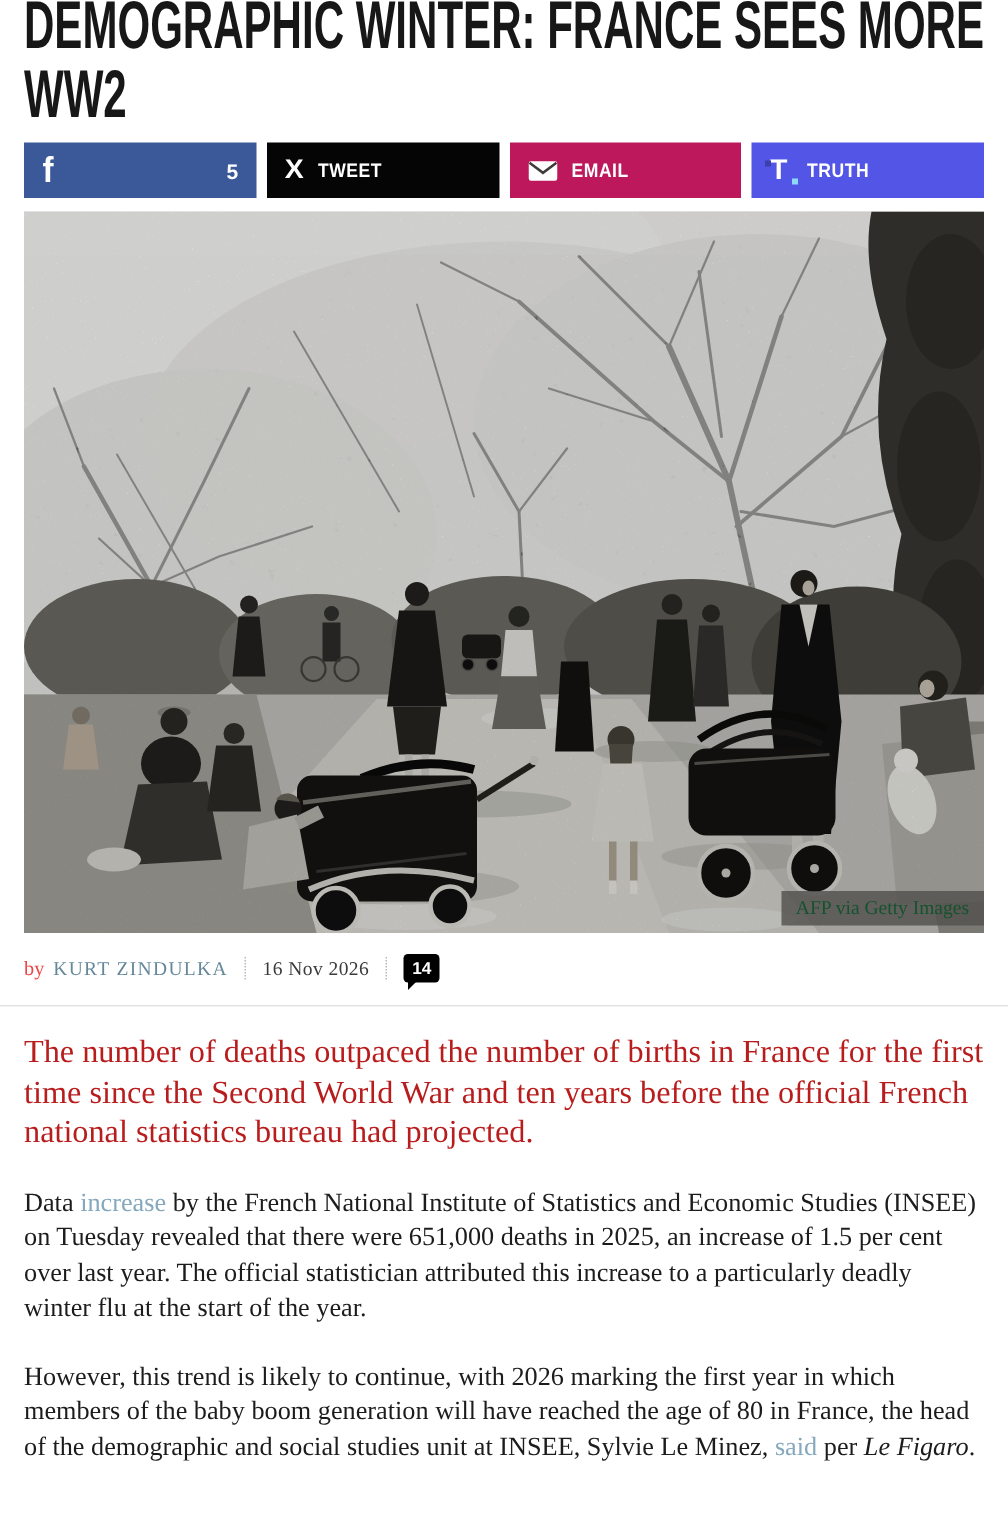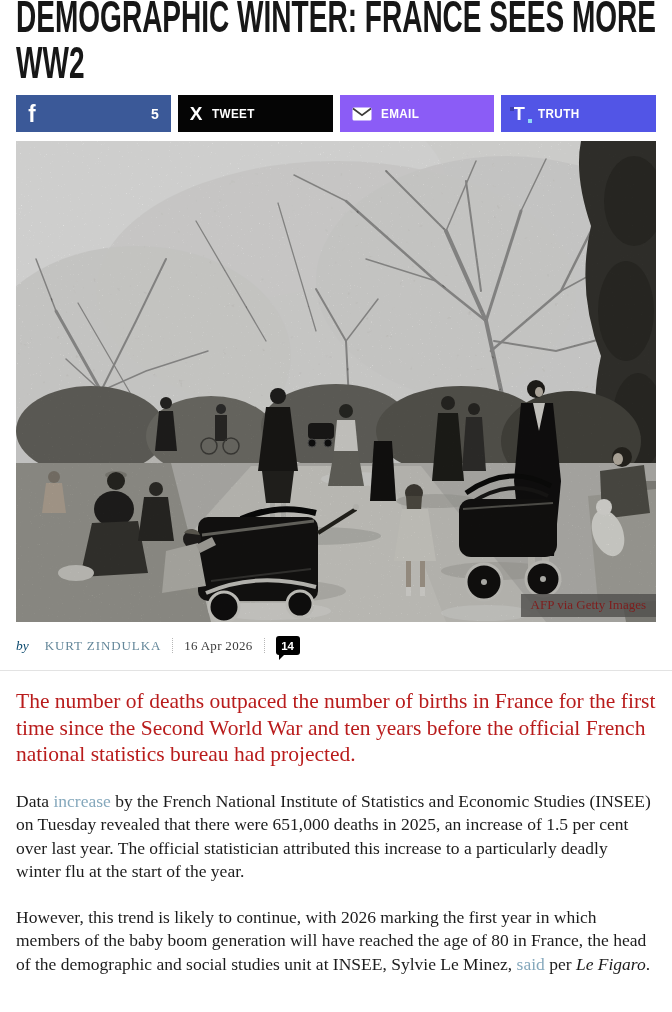--- a/index.html
+++ b/index.html
@@ -13,35 +13,35 @@
 
   
   .share-row{display:flex;gap:7px;margin:9px 16px 0 16px;height:37px;}
   .share-btn{flex:1;display:flex;align-items:center;color:#fff;font-family:"Liberation Sans",sans-serif;font-weight:bold;cursor:pointer;padding:0 12px;}
   .share-btn .btn-label{font-size:13px;letter-spacing:.4px;transform:scaleX(.9);transform-origin:0 50%;}
   .fb{background:#3b5998;justify-content:space-between;}
   .fb-f{font-size:24px;line-height:37px;transform:scaleX(.92);}
   .fb-count{font-size:14px;}
   .tw{background:#050505;gap:10px;}
   .x-icon{font-size:19px;transform:scaleY(.95);}
-  .em{background:#8b5cf6;gap:9px;}
+  .em{background:#be185d;gap:9px;}
   .tr{background:#5255e6;gap:9px;}
   .truth-logo{position:relative;display:inline-block;width:16px;height:20px;}
   .truth-t{font-size:19px;line-height:20px;color:#fff;}
   .truth-dot{position:absolute;right:-3px;bottom:1px;width:4px;height:4px;background:#8fd9f8;}
   .truth-sq{position:absolute;left:-3px;top:3px;width:4px;height:4px;background:#3d3fae;}
 
   
   figure.photo{margin:9px 16px 0 16px;width:640px;height:481px;position:relative;background:#e9e8e5;}
   figure.photo svg{display:block;}
-  .credit{position:absolute;right:0;bottom:5px;background:rgba(82,80,78,.82);color:#7f1d1d;font-size:13px;padding:3px 10px 4px 10px;font-family:"Liberation Serif",serif;}
+  .credit{position:absolute;right:0;bottom:5px;background:rgba(82,80,78,.82);color:#14532d;font-size:13px;padding:3px 10px 4px 10px;font-family:"Liberation Serif",serif;}
 
   
   .byline{display:flex;align-items:center;margin:13px 16px 0 16px;font-size:13.5px;height:21px;}
-  .by{font-style:italic;color:#0c4a6e;margin-right:16px;}
+  .by{color:#ef4444;margin-right:6px;}
   .author{color:#64879a;letter-spacing:.9px;text-decoration:none;cursor:pointer;font-size:13px;}
   .sep{border-left:1px dotted #b7b7b7;height:15px;margin:0 11px;}
   .date{color:#3b3b3b;letter-spacing:.3px;font-size:13px;}
   .comments{position:relative;background:#000;color:#fff;font-family:"Liberation Sans",sans-serif;font-weight:bold;font-size:11.5px;width:24px;height:19px;border-radius:3px;display:flex;align-items:center;justify-content:center;cursor:pointer;}
   .comments::after{content:"";position:absolute;left:3px;bottom:-5px;width:0;height:0;border-top:6px solid #000;border-right:6px solid transparent;}
 
   hr.rule{border:0;border-top:1px solid #e3e3e3;margin:14px 0 0 0;}
 
   
   p.lead{margin:17px 16px 0 16px;font-size:21.5px;line-height:26.5px;color:#b91c1c;}
@@ -263,21 +263,21 @@
 
       <rect x="0" y="0" width="640" height="481" filter="url(#grain)" opacity=".18"></rect>
     </svg>
     <figcaption class="credit">AFP via Getty Images</figcaption>
   </figure>
 
   <div class="byline">
     <span class="by">by</span>
     <a class="author">KURT ZINDULKA</a>
     <span class="sep"></span>
-    <span class="date">16 Apr 2026</span>
+    <span class="date">16 Nov 2026</span>
     <span class="sep"></span>
     <span class="comments">14</span>
   </div>
 
   <hr class="rule">
 
   <p class="lead">The number of deaths outpaced the number of births in France for the first time since the Second World War and ten years before the official French national statistics bureau had projected.</p>
 
   <p class="body-p"><span>Data </span><a class="inline-link">increase</a><span> by the French National Institute of Statistics and Economic Studies (INSEE) on Tuesday revealed that there were 651,000 deaths in 2025, an increase of 1.5 per cent over last year. The official statistician attributed this increase to a particularly deadly winter flu at the start of the year.</span></p>
 

